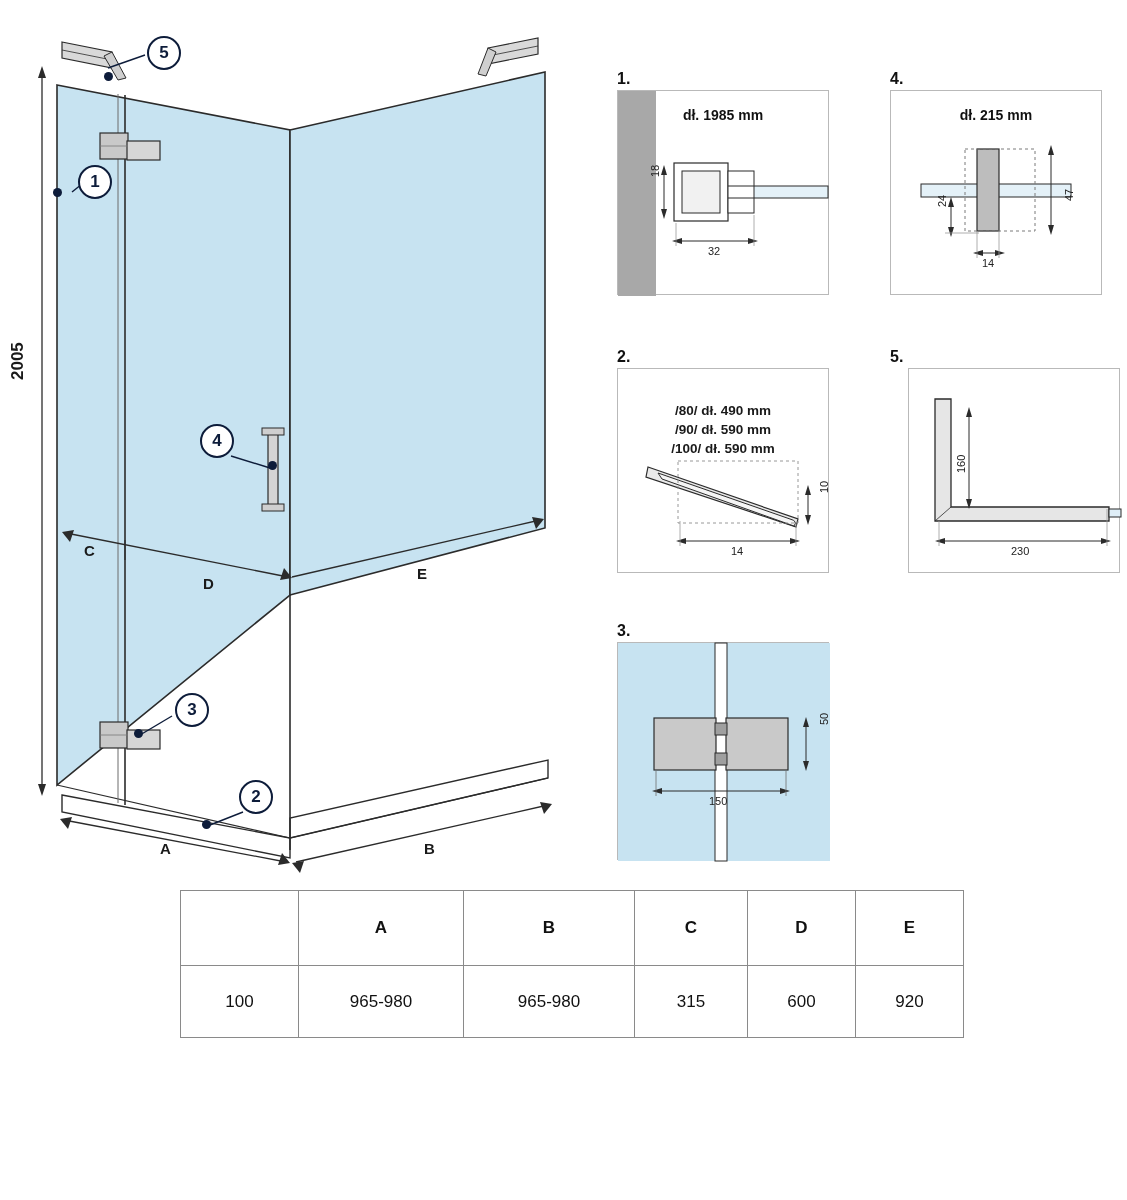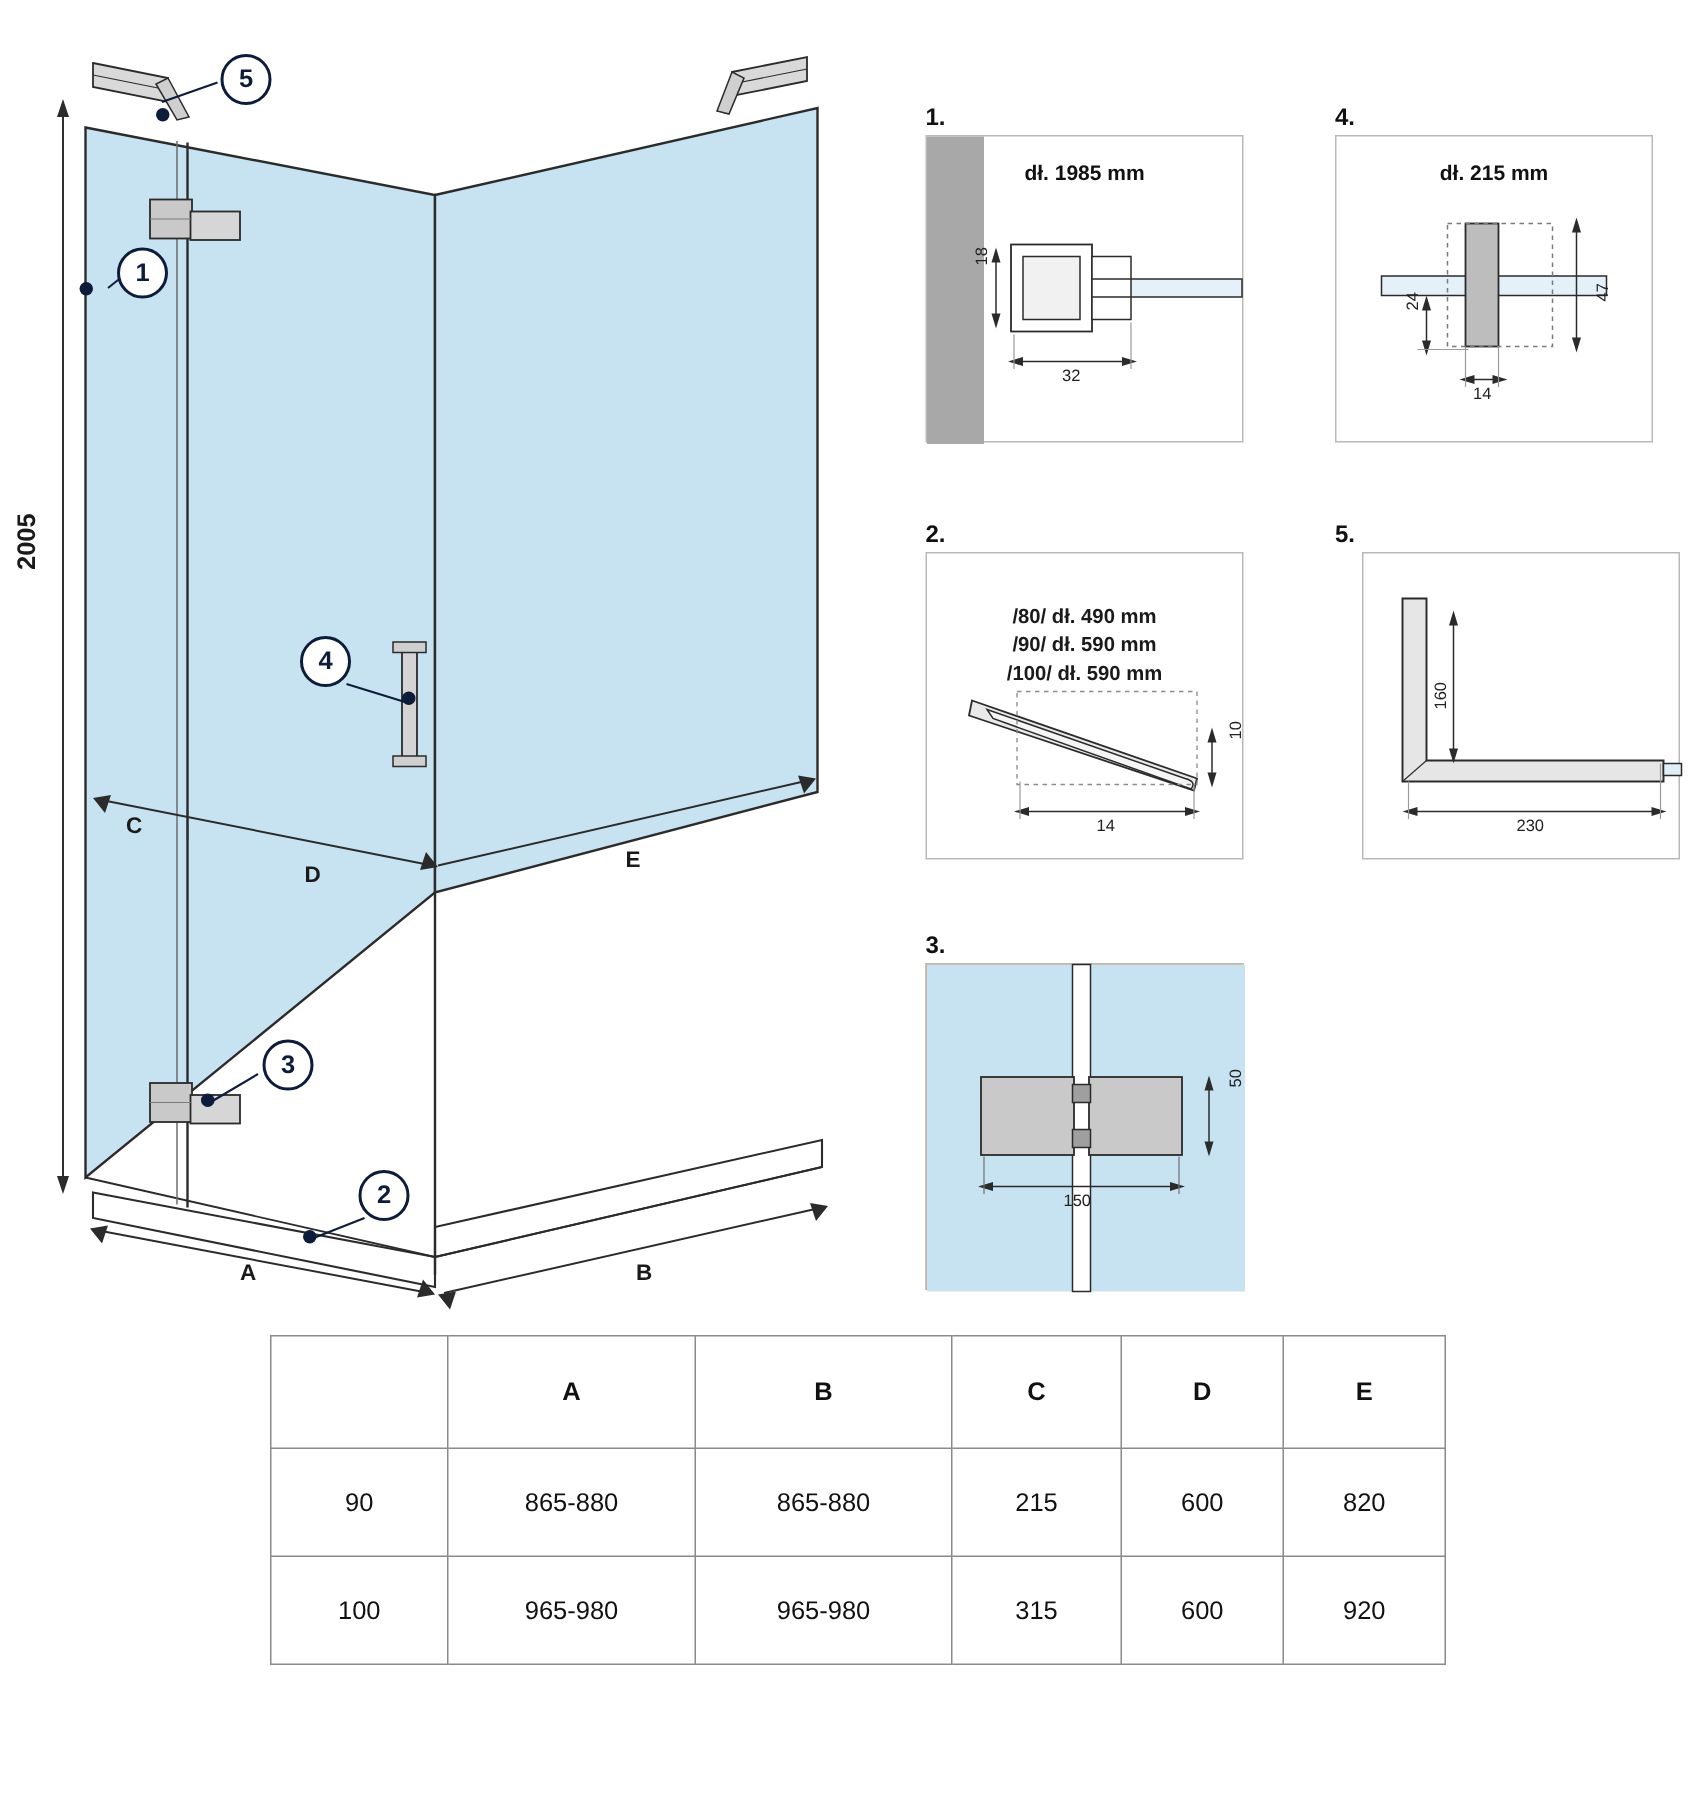--- a/index.html
+++ b/index.html
@@ -302,28 +302,20 @@
         <th class="c0"></th>
         <th class="c1">A</th>
         <th class="c2">B</th>
         <th class="c3">C</th>
         <th class="c4">D</th>
         <th class="c5">E</th>
       </tr>
     </thead>
     <tbody>
       <tr>
-        <td class="rowhead">90</td>
-        <td>865-880</td>
-        <td>865-880</td>
-        <td>215</td>
-        <td>600</td>
-        <td>820</td>
-      </tr>
-      <tr>
         <td class="rowhead">100</td>
         <td>965-980</td>
         <td>965-980</td>
         <td>315</td>
         <td>600</td>
         <td>920</td>
       </tr>
     </tbody>
   </table>
 

